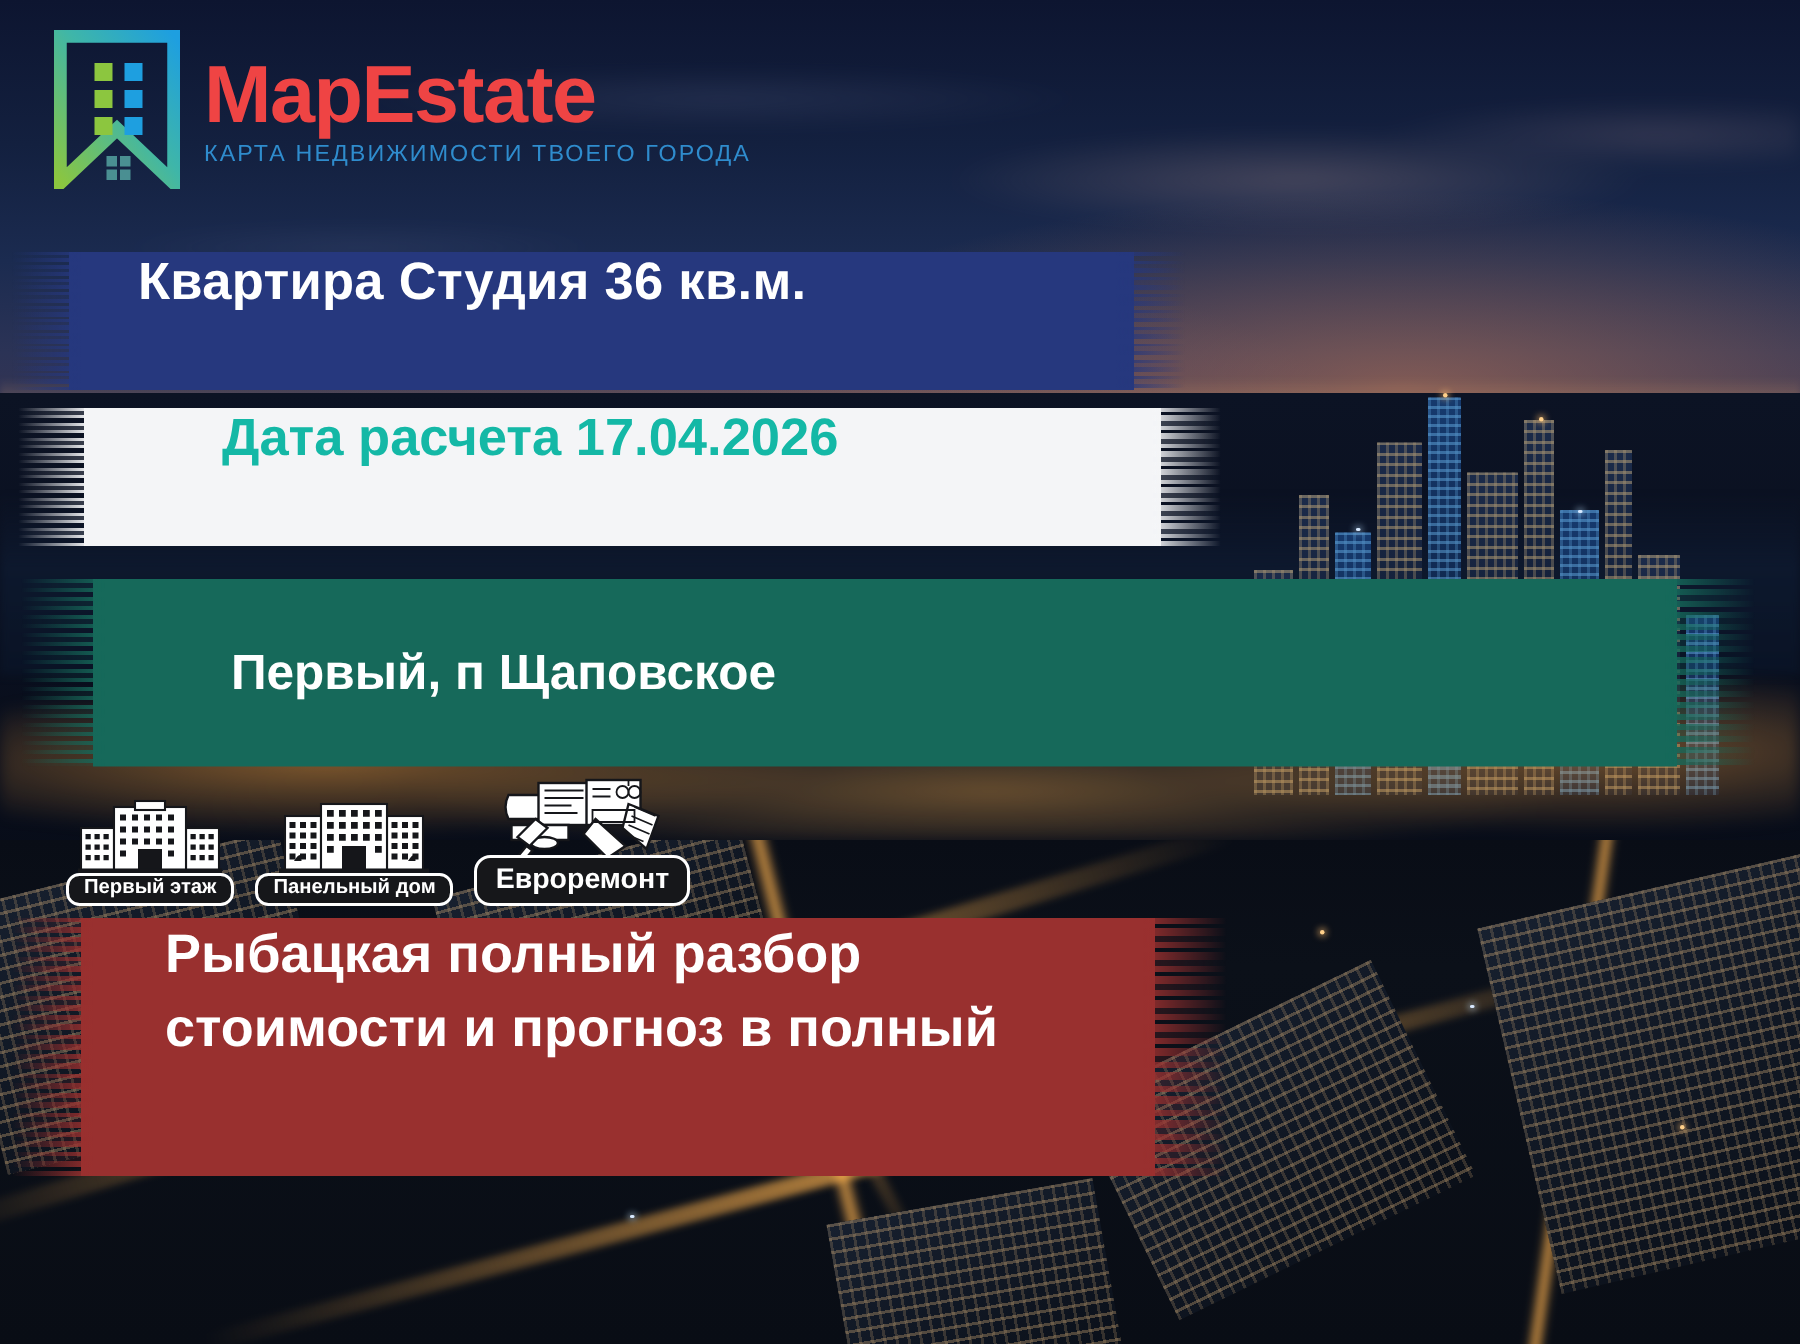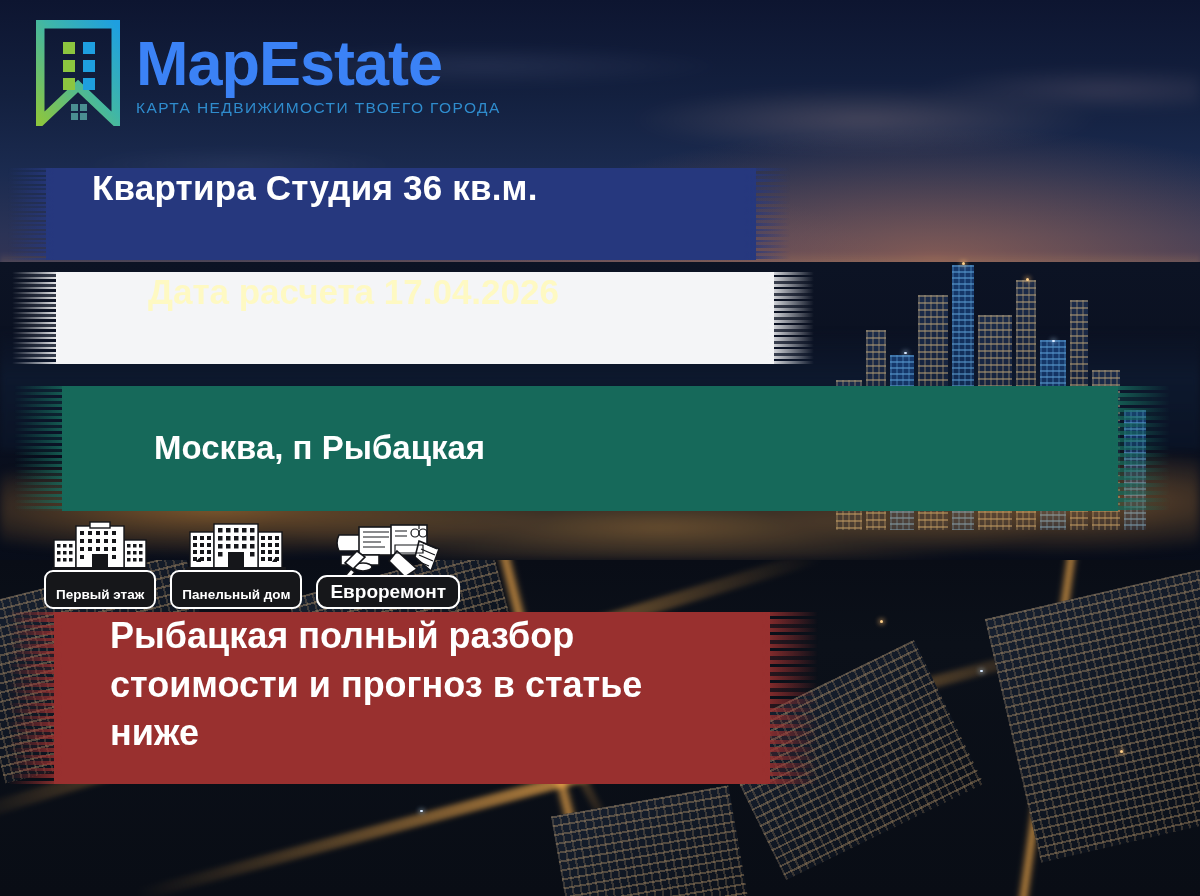--- a/index.html
+++ b/index.html
@@ -86,22 +86,22 @@
     opacity:.7;
   }
   .dot{position:absolute;width:3px;height:3px;border-radius:50%;background:#ffd08a;box-shadow:0 0 5px 1px rgba(255,190,110,.8);}
   .dotw{position:absolute;width:3px;height:2px;border-radius:40%;background:#d8e9ff;box-shadow:0 0 5px 1px rgba(190,225,255,.7);}
 
   
   .logo-wrap{position:absolute;left:36px;top:20px;display:flex;align-items:center;gap:16px;z-index:6;}
   .logo-mark{width:84px;height:106px;flex:0 0 auto;}
   .logo-text{display:flex;flex-direction:column;gap:0;}
   .logo-title{
-    font-size:63px;font-weight:bold;letter-spacing:-1px;line-height:1.05;
-    color:#3b82f6;
+    font-size:54px;font-weight:bold;letter-spacing:-1px;line-height:1.05;
+    color:#ef4444;
   }
   .logo-tagline{
     font-size:15.5px;letter-spacing:1.4px;color:#2f8ccd;line-height:1.1;margin-top:2px;
   }
 
   
   .band{position:absolute;display:flex;flex-direction:column;justify-content:flex-start;z-index:5;}
   .band .bandbg{position:absolute;inset:0;}
   .band .txt{position:relative;z-index:2;}
 
@@ -123,21 +123,21 @@
      mask-image:repeating-linear-gradient(180deg, #000 0 2px, rgba(0,0,0,.25) 2px 4px, #000 4px 7px, rgba(0,0,0,0) 7px 9px);}
   .band1 .fray-r{right:-34px;background:
      linear-gradient(270deg, rgba(38,56,126,0), rgba(38,56,126,.95));
      -webkit-mask-image:repeating-linear-gradient(180deg, #000 0 3px, rgba(0,0,0,0) 3px 6px, #000 6px 8px, rgba(0,0,0,.3) 8px 11px);
      mask-image:repeating-linear-gradient(180deg, #000 0 3px, rgba(0,0,0,0) 3px 6px, #000 6px 8px, rgba(0,0,0,.3) 8px 11px);}
 
   
   .band2{left:56px;top:272px;width:718px;height:92px;}
   .band2 .bandbg{background:#f4f5f7;}
   .band2 .txt{
-    color:#fef9c3;font-size:35px;font-weight:bold;padding-left:92px;
+    color:#14b8a6;font-size:35px;font-weight:bold;padding-left:92px;
   }
   .band2 .fray-l{left:-44px;background:
      linear-gradient(90deg, rgba(244,245,247,0), rgba(244,245,247,.97));
      -webkit-mask-image:repeating-linear-gradient(180deg, #000 0 2px, rgba(0,0,0,.2) 2px 5px, #000 5px 7px, rgba(0,0,0,0) 7px 10px);
      mask-image:repeating-linear-gradient(180deg, #000 0 2px, rgba(0,0,0,.2) 2px 5px, #000 5px 7px, rgba(0,0,0,0) 7px 10px);}
   .band2 .fray-r{right:-40px;background:
      linear-gradient(270deg, rgba(244,245,247,0), rgba(244,245,247,.97));
      -webkit-mask-image:repeating-linear-gradient(180deg, #000 0 3px, rgba(0,0,0,0) 3px 5px, #000 5px 9px, rgba(0,0,0,.25) 9px 12px);
      mask-image:repeating-linear-gradient(180deg, #000 0 3px, rgba(0,0,0,0) 3px 5px, #000 5px 9px, rgba(0,0,0,.25) 9px 12px);}
 
@@ -166,21 +166,21 @@
      linear-gradient(270deg, rgba(153,48,47,0), rgba(153,48,47,.96));
      -webkit-mask-image:repeating-linear-gradient(180deg, #000 0 4px, rgba(0,0,0,0) 4px 7px, #000 7px 12px, rgba(0,0,0,.25) 12px 16px);
      mask-image:repeating-linear-gradient(180deg, #000 0 4px, rgba(0,0,0,0) 4px 7px, #000 7px 12px, rgba(0,0,0,.25) 12px 16px);}
 
   
   .badges{position:absolute;left:44px;top:520px;display:flex;align-items:flex-end;gap:14px;z-index:7;}
   .badge{display:flex;flex-direction:column;align-items:center;}
   .badge-icon{height:54px;display:flex;align-items:flex-end;justify-content:center;}
   .badge-label{
     margin-top:-4px;background:#16171a;color:#ffffff;border:2px solid #ffffff;border-radius:9px;
-    font-size:13.5px;font-weight:bold;padding:16px 10px 5px;white-space:nowrap;line-height:1;
+    font-size:13.5px;font-weight:bold;padding:0 10px 5px;white-space:nowrap;line-height:1;
   }
   .badge.big .badge-label{font-size:19px;padding:5px 12px 6px;border-radius:11px;}
 </style>
 </head>
 <body>
 
 <div class="stage">
 
   <div class="bg">
     <div class="sky"></div>
@@ -270,21 +270,21 @@
     <div class="bandbg"></div>
     <div class="fray fray-l"></div>
     <div class="fray fray-r"></div>
     <div class="txt">Дата расчета 17.04.2026</div>
   </div>
 
   <div class="band band3">
     <div class="bandbg"></div>
     <div class="fray fray-l"></div>
     <div class="fray fray-r"></div>
-    <div class="txt">Москва, п Рыбацкая</div>
+    <div class="txt">Первый, п Щаповское</div>
   </div>
 
   <div class="badges">
 
     <div class="badge">
       <div class="badge-icon">
         <svg viewBox="0 0 96 54" width="96" height="54" aria-hidden="true">
           <g fill="#ffffff" stroke="#15161a" stroke-width="1.4">
             <rect x="2" y="20" width="22" height="28"></rect>
             <rect x="72" y="20" width="22" height="28"></rect>
@@ -437,17 +437,16 @@
       <div class="badge-label">Евроремонт</div>
     </div>
 
   </div>
 
   <div class="band band4">
     <div class="bandbg"></div>
     <div class="fray fray-l"></div>
     <div class="fray fray-r"></div>
     <div class="txt">Рыбацкая полный разбор</div>
-    <div class="txt">стоимости и прогноз в статье</div>
-    <div class="txt">ниже</div>
+    <div class="txt">стоимости и прогноз в полный</div>
   </div>
 
 </div>
 
 </body></html>

